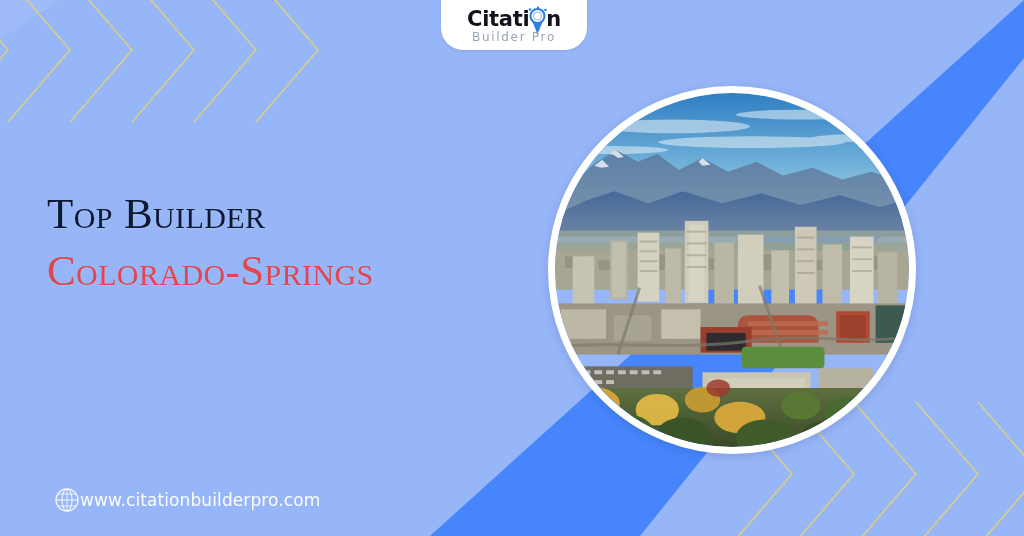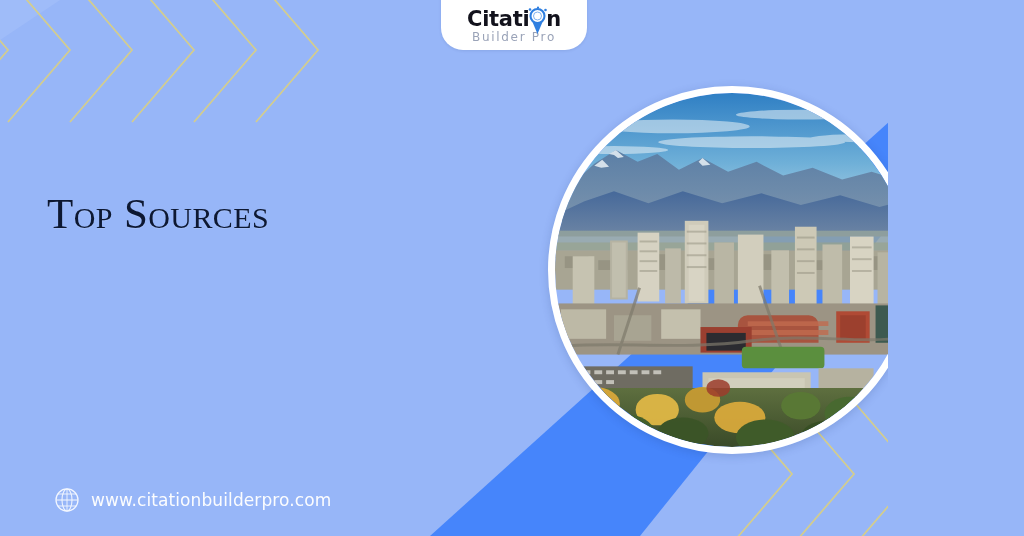--- a/index.html
+++ b/index.html
@@ -1,21 +1,21 @@
 <!DOCTYPE html>
 <html><head>
 <meta charset="utf-8">
 <style>
   html,body{margin:0;padding:0;}
   body{
     width:1024px;height:536px;overflow:hidden;
     font-family:"Liberation Sans",sans-serif;
     background:#97b6f8;
   }
-  .canvas{position:relative;width:888px;height:536px;overflow:hidden;background:#97b6f8;}
+  .canvas{position:relative;width:1024px;height:536px;overflow:hidden;background:#97b6f8;}
 
   
   .bands{position:absolute;inset:0;z-index:0;}
   .bands svg{display:block;width:1024px;height:536px;}
 
   
   .chev{position:absolute;z-index:1;}
   .chev svg{display:block;overflow:visible;}
   .chev-tl{left:-14px;top:-4px;}
   .chev-br{left:760px;top:408px;}
@@ -65,21 +65,21 @@
     box-sizing:border-box;
     overflow:hidden;
     box-shadow:0 2px 10px rgba(25,50,110,.18);
   }
   .photo-wrap .inner{position:absolute;inset:0;border-radius:50%;overflow:hidden;}
   .photo-wrap svg{display:block;width:100%;height:100%;}
 
   
   .footer{
     position:absolute;left:54px;top:487px;z-index:4;
-    display:flex;align-items:center;gap:11px;text-align:right;
+    display:flex;align-items:center;text-align:right;
   }
   .footer .globe{width:26px;height:26px;display:block;opacity:.92;}
   .footer .url{
     font-family:"DejaVu Sans",sans-serif;
     font-size:17px;color:#ffffff;letter-spacing:.1px;
     opacity:.97;
   }
 </style>
 </head>
 <body>
@@ -297,21 +297,22 @@
           <circle cx="12" cy="1.6" r="1.1" fill="#2f7fe0"></circle>
           <circle cx="19.5" cy="4" r="1.3" fill="#2f7fe0"></circle>
         </svg>
       </span>
       <span>n</span>
     </div>
     <div class="logo-sub">Builder Pro</div>
   </div>
 
   <div class="headline">
-    <span class="l1">Top Sources</span>
+    <span class="l1">Top Builder</span>
+    <span class="l3">Colorado-Springs</span>
   </div>
 
   <div class="footer">
     <span class="globe">
       <svg width="26" height="26" viewBox="0 0 26 26" xmlns="http://www.w3.org/2000/svg">
         <circle cx="13" cy="13" r="11" fill="none" stroke="#ffffff" stroke-width="1.25" opacity="0.95"></circle>
         <ellipse cx="13" cy="13" rx="5" ry="11" fill="none" stroke="#ffffff" stroke-width="1.1" opacity="0.9"></ellipse>
         <line x1="2" y1="13" x2="24" y2="13" stroke="#ffffff" stroke-width="1.1" opacity="0.9"></line>
         <path d="M4.2 7 H21.8" stroke="#ffffff" stroke-width="1" opacity="0.85"></path>
         <path d="M4.2 19 H21.8" stroke="#ffffff" stroke-width="1" opacity="0.85"></path>

